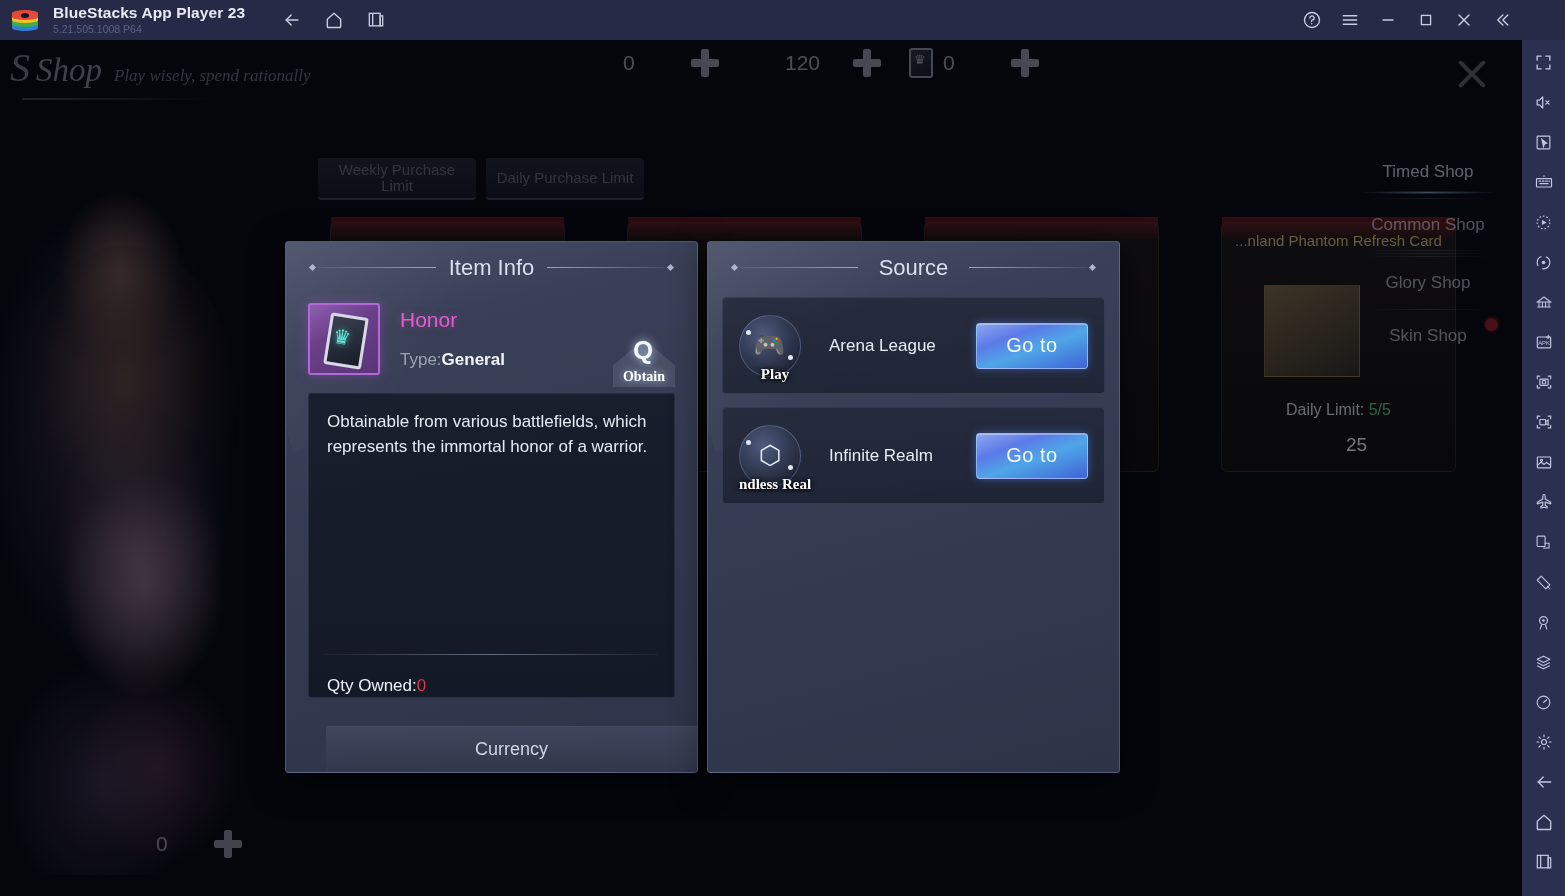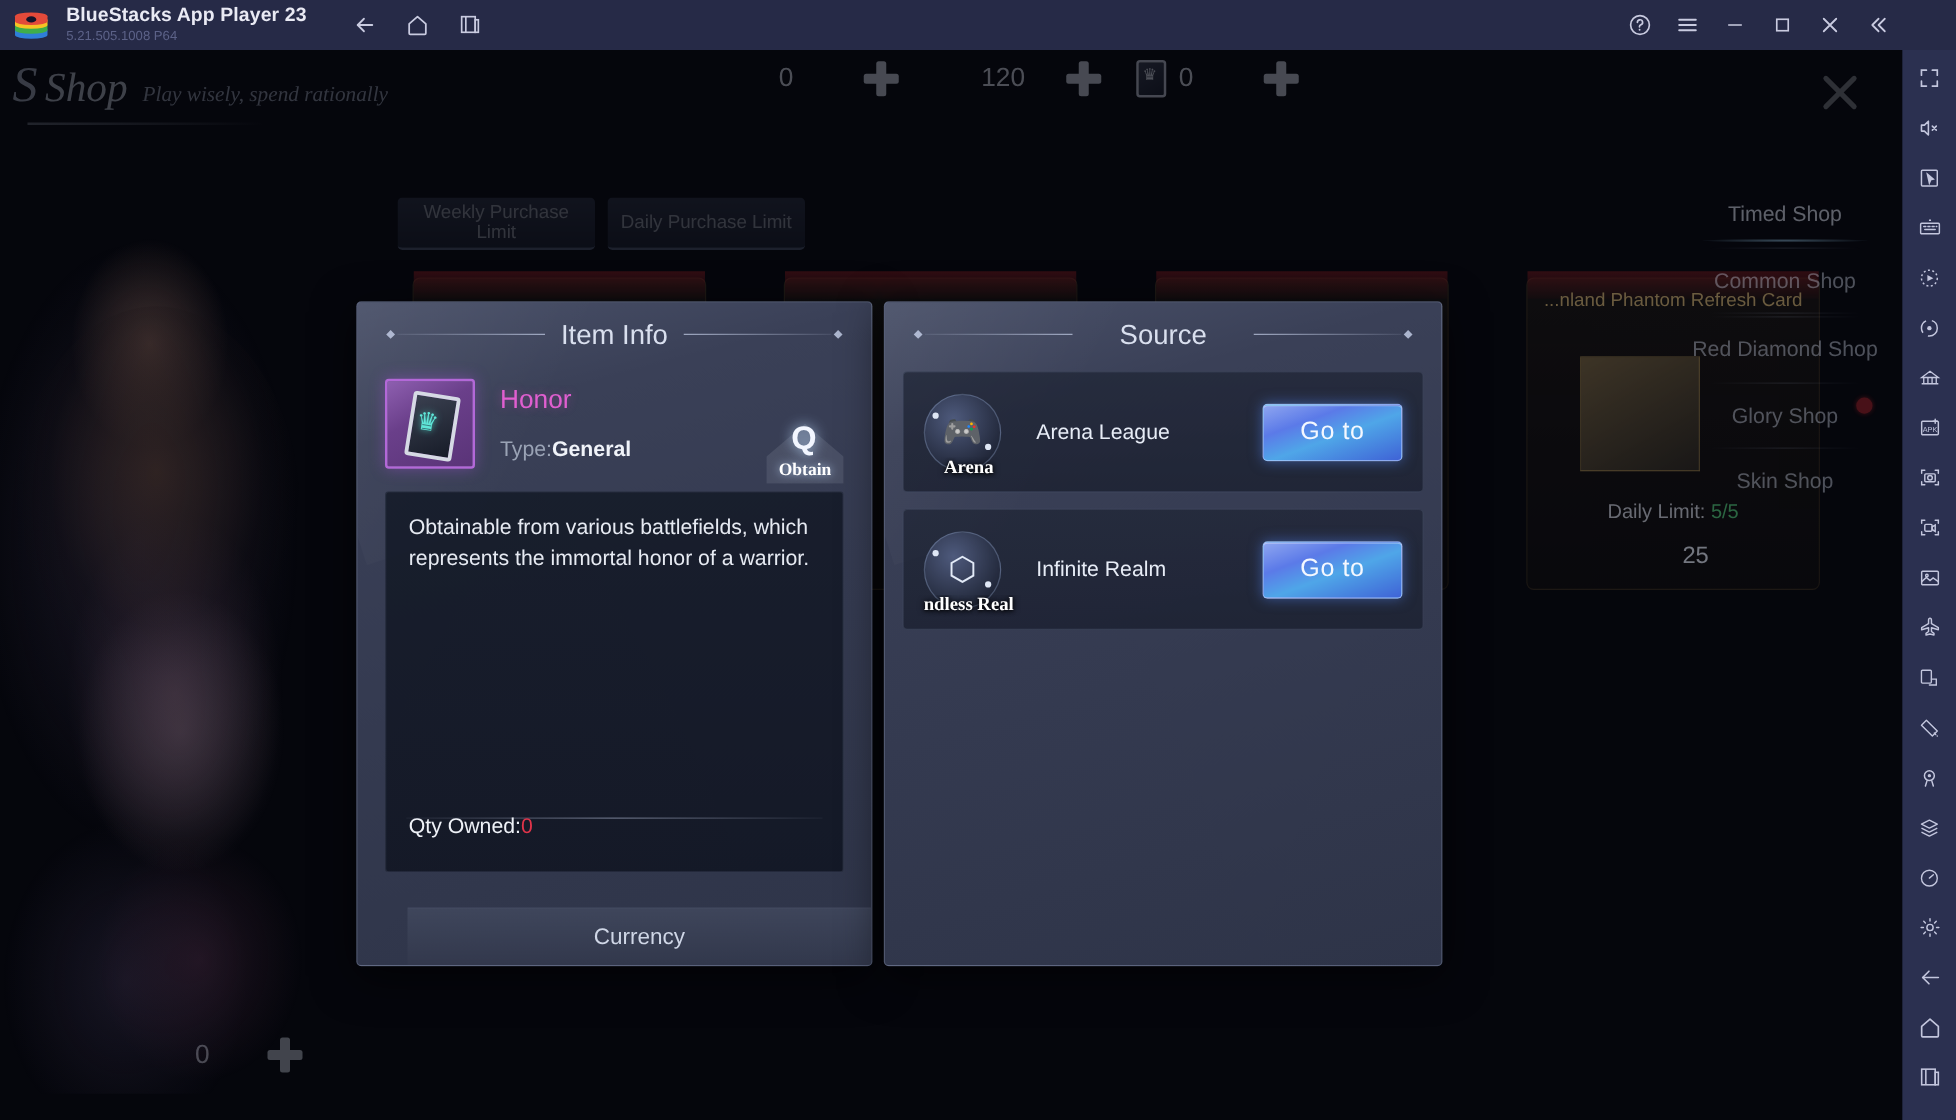--- a/index.html
+++ b/index.html
@@ -170,21 +170,21 @@
     border:1px solid rgba(140,152,180,.35);
     box-shadow:0 8px 34px rgba(0,0,0,.6);
     overflow:hidden;
   }
   .dlg:before{
     content:""; position:absolute; left:-40px; top:-90px; width:300px; height:260px;
     background:linear-gradient(135deg, rgba(255,255,255,.07), rgba(255,255,255,0) 65%);
     transform:rotate(-18deg); pointer-events:none;
   }
   .dlg-left  { left:285px; top:201px; width:413px; height:532px; }
-  .dlg-right { left:707px; top:201px; width:447px; height:532px; }
+  .dlg-right { left:707px; top:201px; width:413px; height:532px; }
 
   .dlg-title { position:relative; text-align:center; color:#d9dfee; font-size:22px; padding-top:13px; }
   .titlerule { position:absolute; top:25px; height:1px; width:118px;
     background:linear-gradient(90deg, rgba(190,200,225,.1), rgba(190,200,225,.75)); }
   .titlerule.l { left:32px; }
   .titlerule.r { right:32px; background:linear-gradient(270deg, rgba(190,200,225,.1), rgba(190,200,225,.75)); }
   .titlerule:before{ content:""; position:absolute; top:-2px; width:5px; height:5px; background:rgba(200,210,235,.8); transform:rotate(45deg); }
   .titlerule.l:before{ left:-8px; }
   .titlerule.r:before{ right:-8px; }
 
@@ -223,21 +223,21 @@
 
   .desc-box {
     margin:18px 22px 0 22px; height:305px; border-radius:3px;
     background:linear-gradient(180deg, rgba(22,28,42,.92), rgba(18,23,36,.92));
     border:1px solid rgba(90,100,128,.25);
     padding:16px 18px; position:relative;
   }
   .desc-text { color:#e6eaf2; font-size:17px; line-height:1.45; }
   .qty-rule { position:absolute; left:16px; right:16px; bottom:42px; height:1px;
     background:linear-gradient(90deg, rgba(180,190,215,.05), rgba(180,190,215,.5), rgba(180,190,215,.05)); }
-  .qty { position:absolute; left:18px; bottom:26px; color:#eef1f7; font-size:17px;text-align:right; }
+  .qty { position:absolute; left:18px; bottom:1px; color:#eef1f7; font-size:17px;text-align:right; }
   .qty b { color:#e0344a; font-weight:normal; }
 
   .currency-tab {
     position:absolute; left:0; right:0; bottom:0; height:46px;
     background:linear-gradient(180deg, rgba(74,82,104,.55), rgba(52,58,78,.55));
     border-top:1px solid rgba(150,162,190,.18);
     display:flex; align-items:center; justify-content:center;
     color:#cfd6e6; font-size:18px; cursor:pointer;margin-left:40px;
   }
 
@@ -347,21 +347,20 @@
         </div>
       </div>
     </div>
 
     <div class="shopnav">
       <div class="entry active">Timed Shop</div>
       <div class="sep"></div>
       <div class="entry">Common Shop</div>
       <div class="sep"></div>
       <div class="sep"></div>
-      <div class="entry">Red Diamond Shop</div>
       <div class="sep"></div>
       <div class="entry">Glory Shop</div>
       <div class="sep"></div>
       <div class="entry">Skin Shop</div>
       <div class="reddot"></div>
     </div>
 
     <div class="bot-cur">
       <span class="gem"><span class="diamond-shape d-purple"></span></span>
       <span class="cur-val">0</span>
@@ -410,21 +409,21 @@
         <span>Source</span>
         <span class="titlerule r"></span>
       </div>
 
       <div class="src-list">
         <div class="src-row">
           <div class="src-ico">
             <span class="glyph">🎮</span>
             <span class="dot-a"></span>
               <span class="dot-b"></span>
-            <span class="src-ico-cap">Arena</span>
+            <span class="src-ico-cap">Play</span>
           </div>
           <div class="src-name">Arena League</div>
           <div class="goto-btn">Go to</div>
         </div>
 
         <div class="src-row">
           <div class="src-ico">
             <span class="glyph">⬡</span>
             <span class="dot-a"></span>
               <span class="dot-b"></span>

